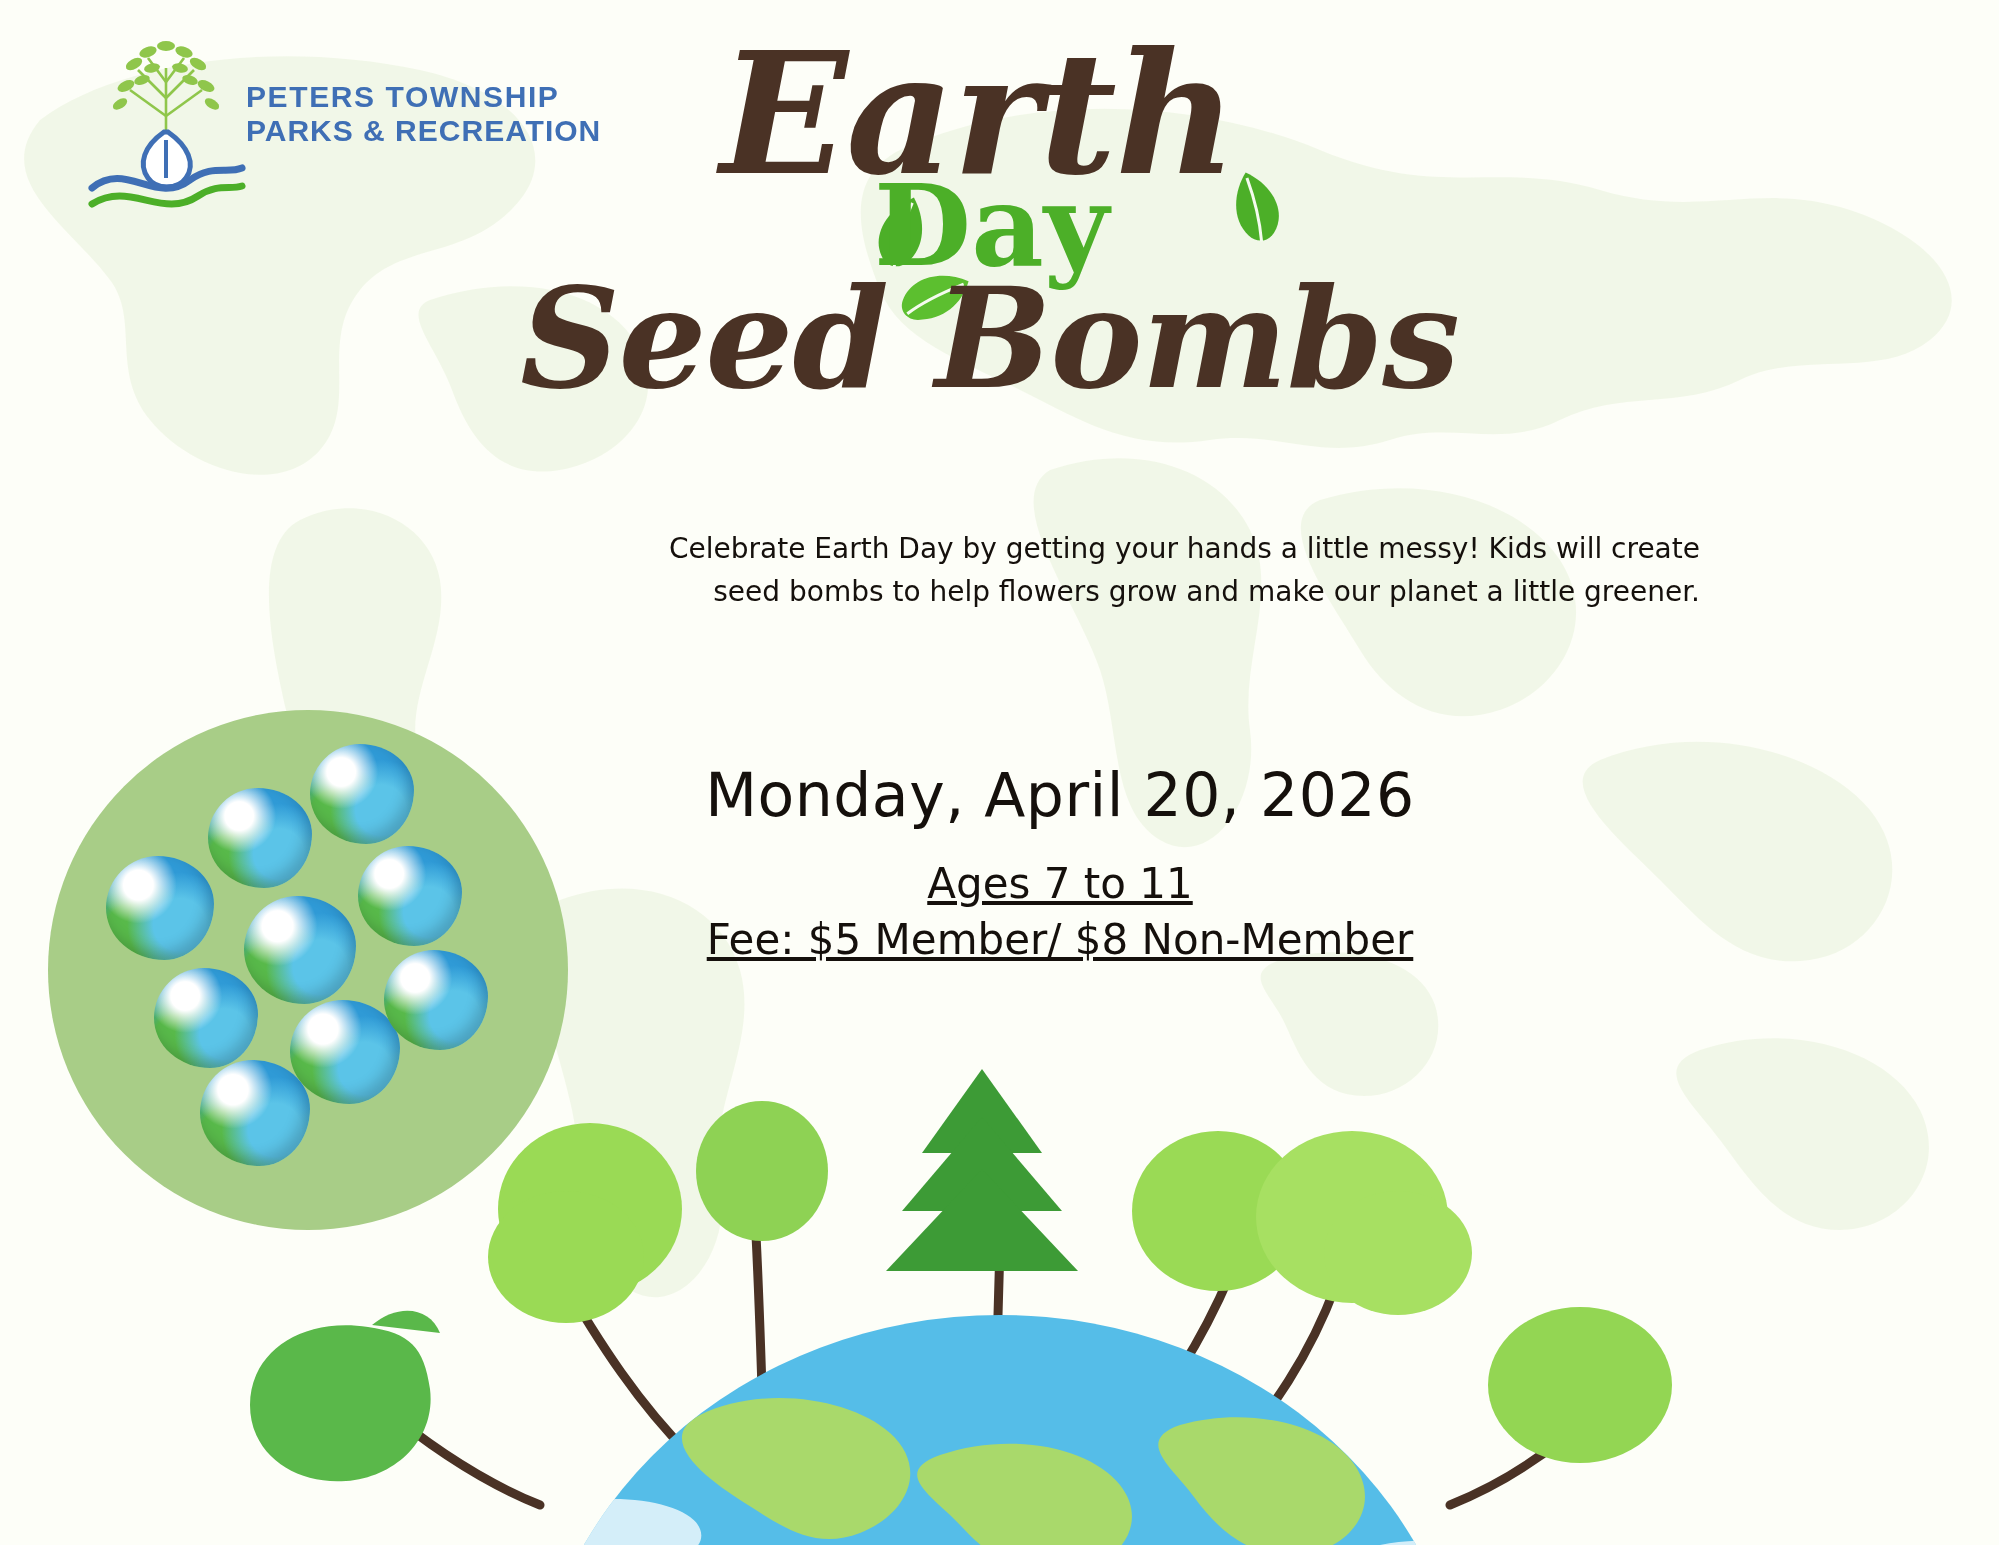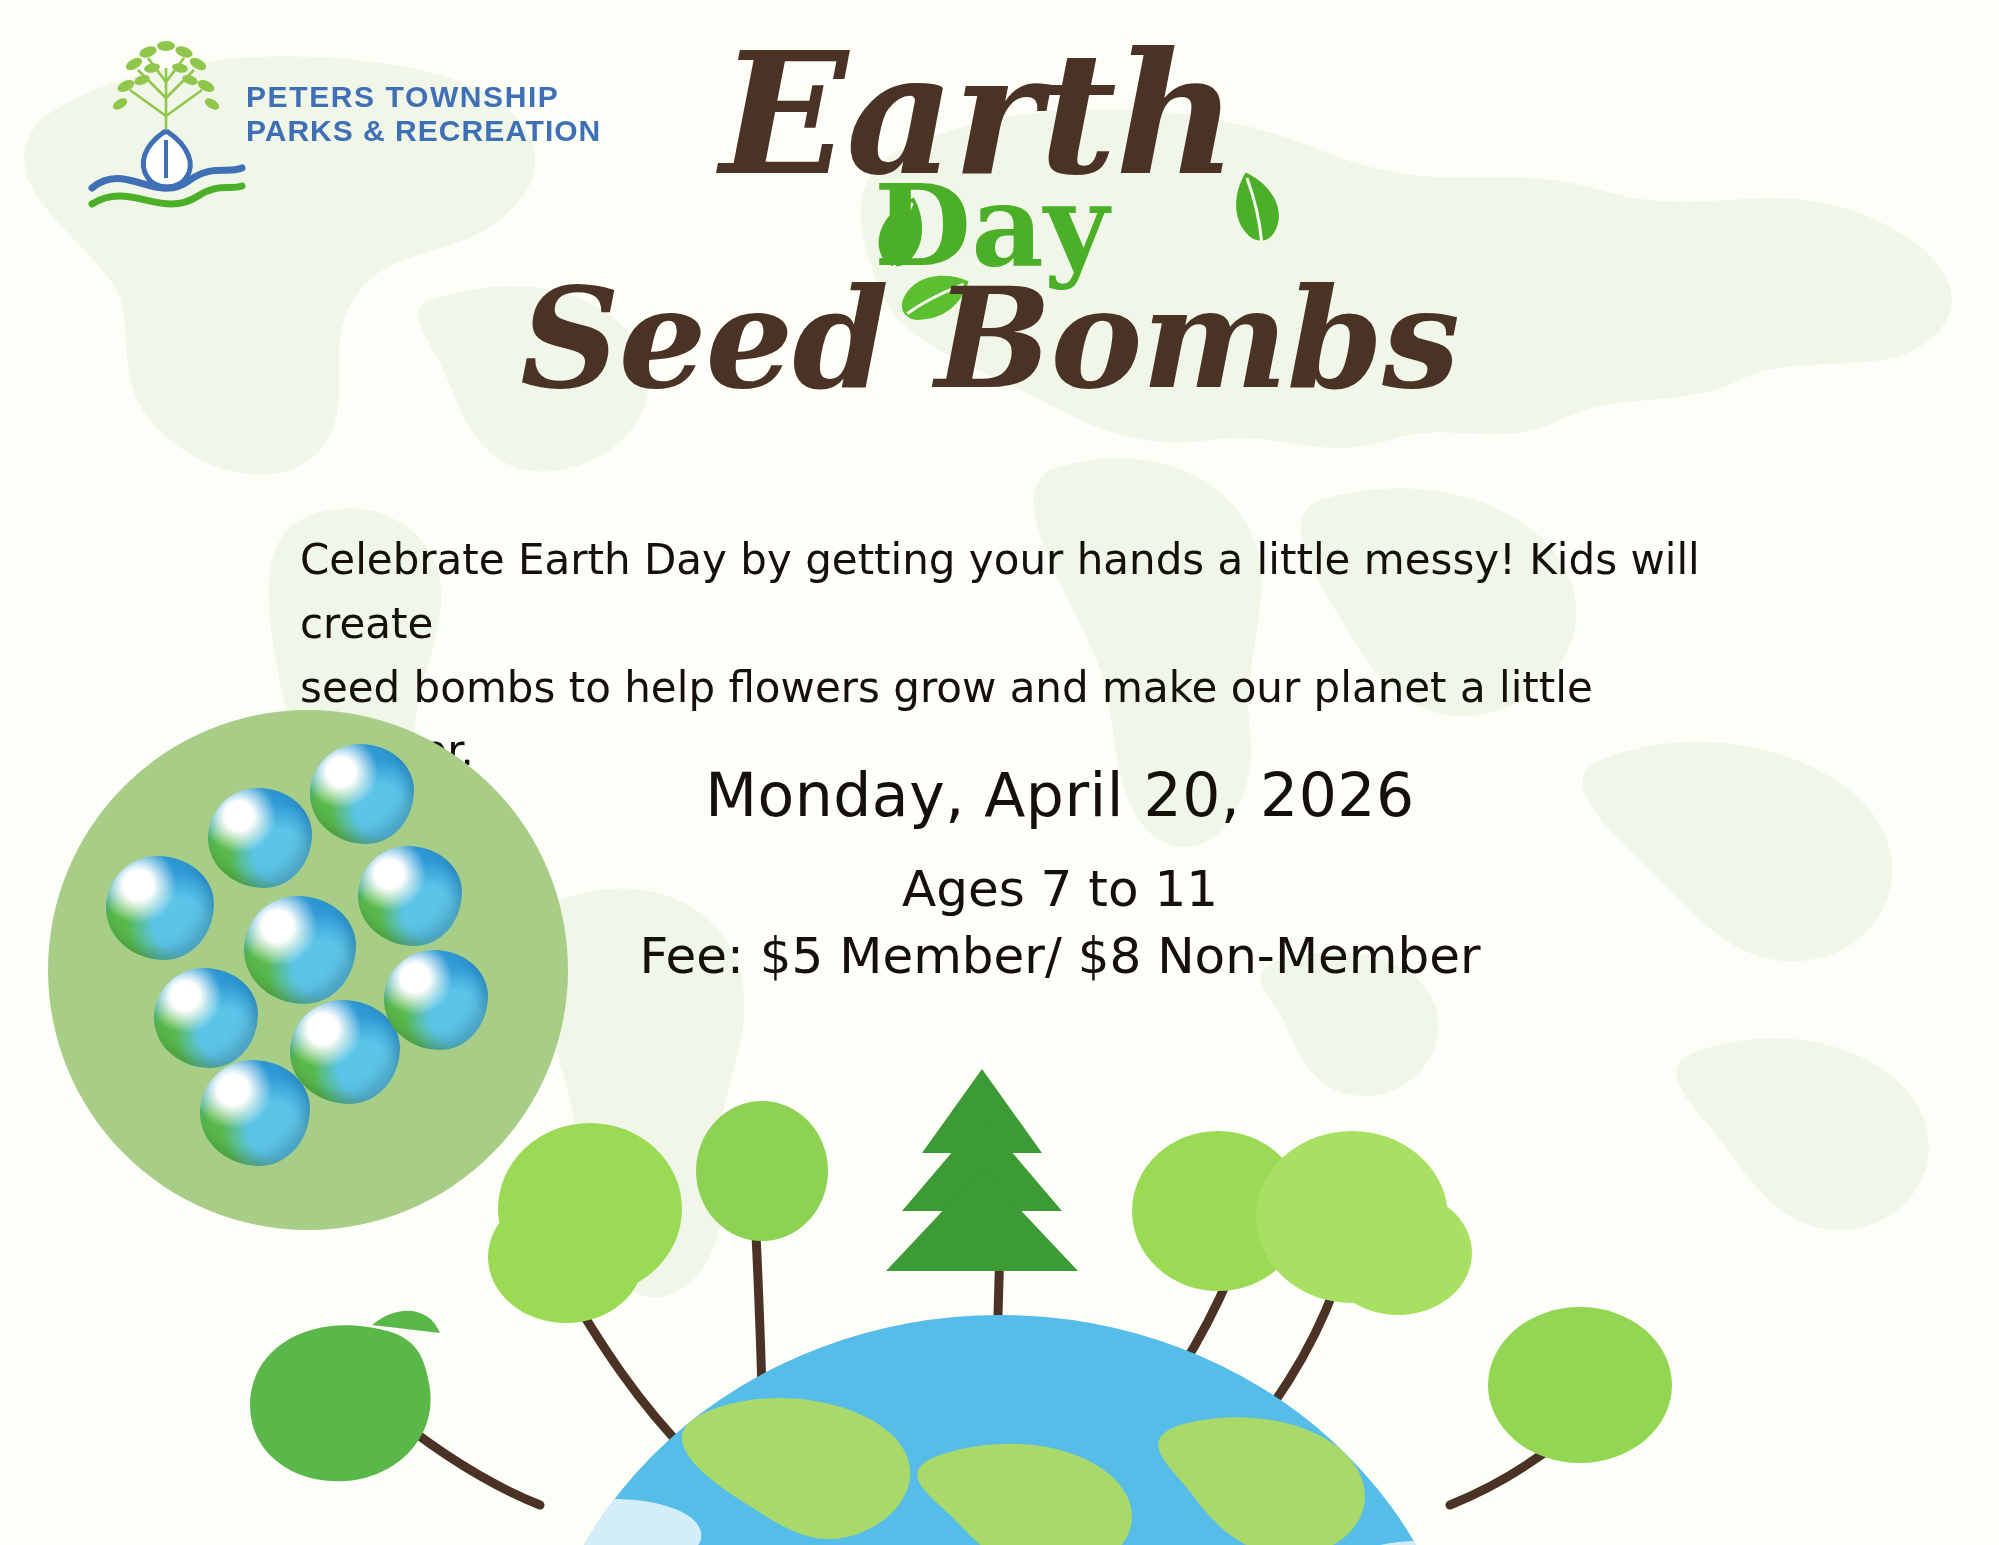--- a/index.html
+++ b/index.html
@@ -118,23 +118,23 @@
     position: relative;
     left: -10px;
   }
 
   
   .description {
     position: absolute;
     left: 300px;
     top: 528px;
     width: 1400px;
-    text-align: left;
+    text-align: right;
     font-family: "DejaVu Sans", sans-serif;
-    font-size: 42px;
+    font-size: 28px;
     line-height: 1.52;
     color: #15100c;
   }
 
   
   .details {
     position: absolute;
     left: 560px;
     top: 760px;
     width: 1000px;
@@ -142,22 +142,23 @@
     color: #15100c;
     font-family: "DejaVu Sans", sans-serif;
   }
   .detail-date {
     font-size: 60px;
     font-weight: normal;
     letter-spacing: 0.5px;
     margin-bottom: 26px;
   }
   .detail-line {
-    font-size: 50px;
+    font-size: 42px;
     line-height: 1.34;
+    text-decoration: underline;
   }
 
   
   .photo-circle {
     position: absolute;
     left: 48px;
     top: 710px;
     width: 520px;
     height: 520px;
     border-radius: 50%;

